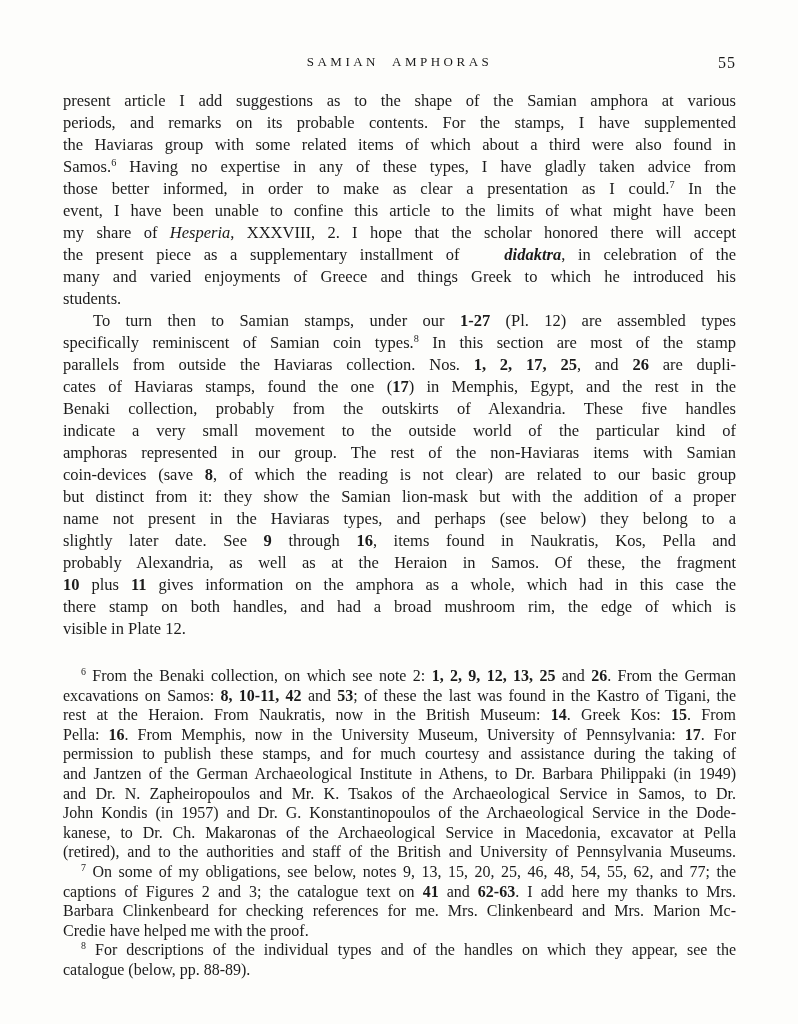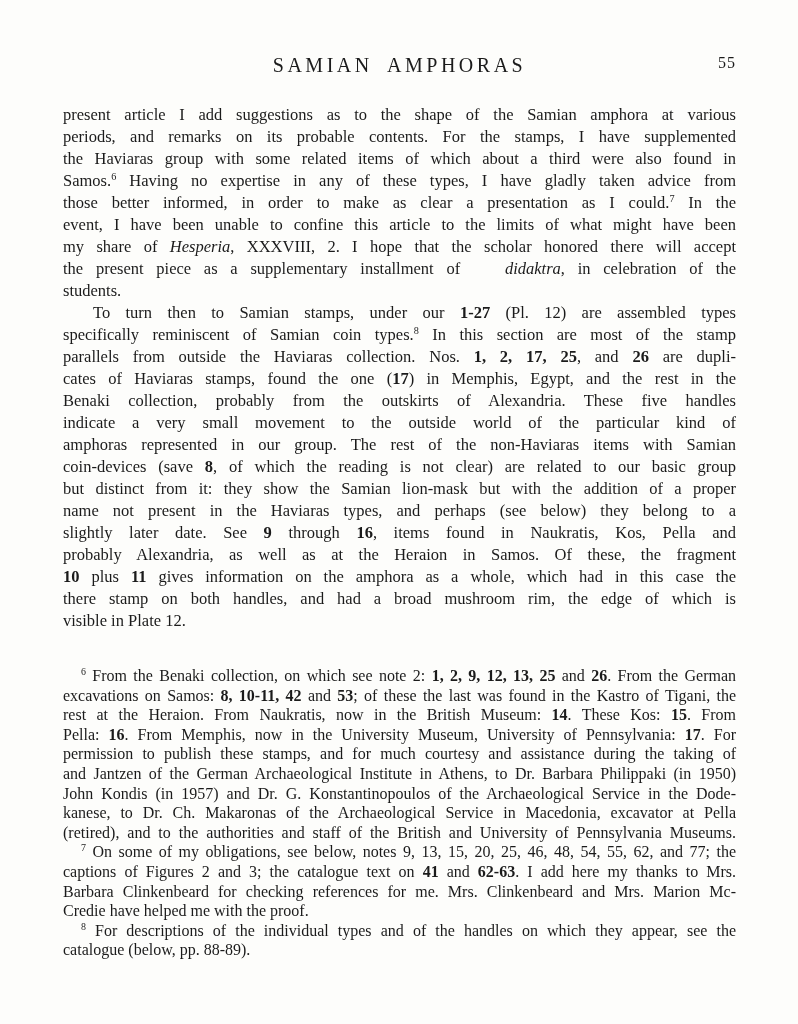--- a/index.html
+++ b/index.html
@@ -10,61 +10,62 @@
     color:var(--ink,#1b1b1b);
     font-family:"Liberation Serif", serif;
     overflow:hidden;
     box-sizing:border-box;
   }
   .header {
     position:absolute; top:54px; left:63px; width:673px; height:22px;
   }
   .running-title {
     display:block; text-align:center;
-    font-size:20px; letter-spacing:3.5px; word-spacing:7px;
+    font-size:13px; letter-spacing:3.5px; word-spacing:7px;
   }
   .page-number {
     position:absolute; right:0; top:0; font-size:16px; letter-spacing:1px;margin-left:28px;
   }
   .body-text {
-    position:absolute; top:104px; left:63px; width:673px;
+    position:absolute; top:90px; left:63px; width:673px;
     font-size:16.5px; line-height:22px;
   }
   .footnotes {
     position:absolute; top:666px; left:63px; width:673px;
     font-size:16px; line-height:19.6px;
   }
   .para { margin:0; }
   .line { text-align:justify; text-align-last:justify; }
   .line.last { text-align-last:left; }
   .body-text .para.indent .line:first-child { text-indent:30px; }
   .footnotes .para.indent .line:first-child { text-indent:18px; }
   .seg.b  { font-weight:bold; }
   .seg.i  { font-style:italic; }
-  .seg.bi { font-weight:normal; font-style:italic;margin-left:32px; }
+  .seg.bi { font-weight:bold; font-style:italic;margin-left:32px; }
   .seg.sup{ font-size:0.62em; vertical-align:super; line-height:0; }
 </style>
 </head>
 <body>
 
 <div class="page" style="--paper: #fdfdfb; --ink: #1b1b1b;">
   <div class="header">
     <span class="running-title">SAMIAN AMPHORAS</span>
     <span class="page-number">55</span>
   </div>
   <div class="body-text">
       <div class="para">
         <div class="line"><span class="seg n">present article I add suggestions as to the shape of the Samian amphora at various</span></div>
         <div class="line"><span class="seg n">periods, and remarks on its probable contents.  For the stamps, I have supplemented</span></div>
         <div class="line"><span class="seg n">the Haviaras group with some related items of which about a third were also found in</span></div>
         <div class="line"><span class="seg n">Samos.</span><span class="seg sup">6</span><span class="seg n">  Having no expertise in any of these types, I have gladly taken advice from</span></div>
         <div class="line"><span class="seg n">those better informed, in order to make as clear a presentation as I could.</span><span class="seg sup">7</span><span class="seg n">  In the</span></div>
         <div class="line"><span class="seg n">event, I have been unable to confine this article to the limits of what might have been</span></div>
         <div class="line"><span class="seg n">my share of </span><span class="seg i">Hesperia</span><span class="seg n">, XXXVIII, 2.  I hope that the scholar honored there will accept</span></div>
         <div class="line"><span class="seg n">the present piece as a supplementary installment of </span><span class="seg bi">didaktra</span><span class="seg n">, in celebration of the</span></div>
+        <div class="line"><span class="seg n">many and varied enjoyments of Greece and things Greek to which he introduced his</span></div>
         <div class="line last"><span class="seg n">students.</span></div>
       </div>
       <div class="para indent">
         <div class="line"><span class="seg n">To turn then to Samian stamps, under our </span><span class="seg b">1-27</span><span class="seg n"> (Pl. 12) are assembled types</span></div>
         <div class="line"><span class="seg n">specifically reminiscent of Samian coin types.</span><span class="seg sup">8</span><span class="seg n">  In this section are most of the stamp</span></div>
         <div class="line"><span class="seg n">parallels from outside the Haviaras collection.  Nos. </span><span class="seg b">1, 2, 17, 25</span><span class="seg n">, and </span><span class="seg b">26</span><span class="seg n"> are dupli-</span></div>
         <div class="line"><span class="seg n">cates of Haviaras stamps, found the one (</span><span class="seg b">17</span><span class="seg n">) in Memphis, Egypt, and the rest in the</span></div>
         <div class="line"><span class="seg n">Benaki collection, probably from the outskirts of Alexandria.  These five handles</span></div>
         <div class="line"><span class="seg n">indicate a very small movement to the outside world of the particular kind of</span></div>
         <div class="line"><span class="seg n">amphoras represented in our group.  The rest of the non-Haviaras items with Samian</span></div>
@@ -75,24 +76,25 @@
         <div class="line"><span class="seg n">probably Alexandria, as well as at the Heraion in Samos.  Of these, the fragment</span></div>
         <div class="line"><span class="seg b">10</span><span class="seg n"> plus </span><span class="seg b">11</span><span class="seg n"> gives information on the amphora as a whole, which had in this case the</span></div>
         <div class="line"><span class="seg n">there stamp on both handles, and had a broad mushroom rim, the edge of which is</span></div>
         <div class="line last"><span class="seg n">visible in Plate 12.</span></div>
       </div>
     </div>
   <div class="footnotes">
       <div class="para indent">
         <div class="line"><span class="seg sup">6</span><span class="seg n"> From the Benaki collection, on which see note 2: </span><span class="seg b">1, 2, 9, 12, 13, 25</span><span class="seg n"> and </span><span class="seg b">26</span><span class="seg n">.  From the German</span></div>
         <div class="line"><span class="seg n">excavations on Samos: </span><span class="seg b">8, 10-11, 42</span><span class="seg n"> and </span><span class="seg b">53</span><span class="seg n">; of these the last was found in the Kastro of Tigani, the</span></div>
-        <div class="line"><span class="seg n">rest at the Heraion.  From Naukratis, now in the British Museum: </span><span class="seg b">14</span><span class="seg n">.  These Kos: </span><span class="seg b">15</span><span class="seg n">.  From</span></div>
+        <div class="line"><span class="seg n">rest at the Heraion.  From Naukratis, now in the British Museum: </span><span class="seg b">14</span><span class="seg n">.  Greek Kos: </span><span class="seg b">15</span><span class="seg n">.  From</span></div>
         <div class="line"><span class="seg n">Pella: </span><span class="seg b">16</span><span class="seg n">.  From Memphis, now in the University Museum, University of Pennsylvania: </span><span class="seg b">17</span><span class="seg n">.  For</span></div>
         <div class="line"><span class="seg n">permission to publish these stamps, and for much courtesy and assistance during the taking of</span></div>
-        <div class="line"><span class="seg n">and Jantzen of the German Archaeological Institute in Athens, to Dr. Barbara Philippaki (in 1950)</span></div>
+        <div class="line"><span class="seg n">and Jantzen of the German Archaeological Institute in Athens, to Dr. Barbara Philippaki (in 1949)</span></div>
+        <div class="line"><span class="seg n">and Dr. N. Zapheiropoulos and Mr. K. Tsakos of the Archaeological Service in Samos, to Dr.</span></div>
         <div class="line"><span class="seg n">John Kondis (in 1957) and Dr. G. Konstantinopoulos of the Archaeological Service in the Dode-</span></div>
         <div class="line"><span class="seg n">kanese, to Dr. Ch. Makaronas of the Archaeological Service in Macedonia, excavator at Pella</span></div>
         <div class="line"><span class="seg n">(retired), and to the authorities and staff of the British and University of Pennsylvania Museums.</span></div>
       </div>
       <div class="para indent">
         <div class="line"><span class="seg sup">7</span><span class="seg n"> On some of my obligations, see below, notes 9, 13, 15, 20, 25, 46, 48, 54, 55, 62, and 77; the</span></div>
         <div class="line"><span class="seg n">captions of Figures 2 and 3; the catalogue text on </span><span class="seg b">41</span><span class="seg n"> and </span><span class="seg b">62-63</span><span class="seg n">.  I add here my thanks to Mrs.</span></div>
         <div class="line"><span class="seg n">Barbara Clinkenbeard for checking references for me.  Mrs. Clinkenbeard and Mrs. Marion Mc-</span></div>
         <div class="line last"><span class="seg n">Credie have helped me with the proof.</span></div>
       </div>

